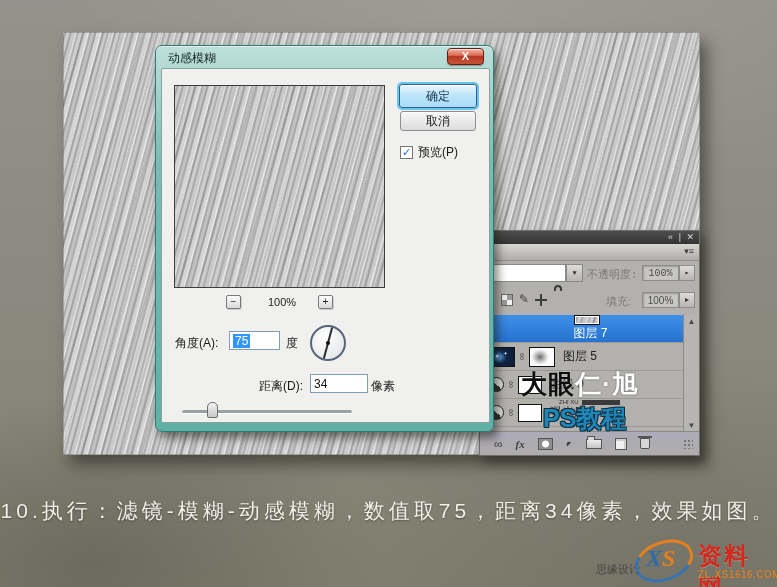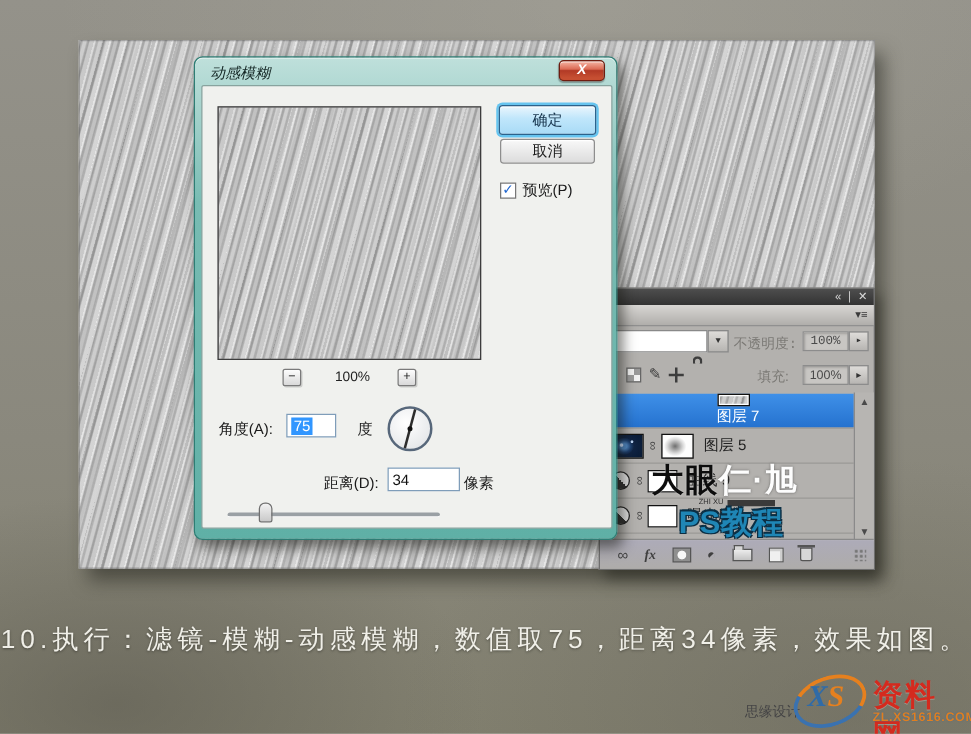--- a/index.html
+++ b/index.html
@@ -14,21 +14,21 @@
   .rain{background-color:#bdbdbd;background-image:
       repeating-linear-gradient(105deg, rgba(255,255,255,.50) 0 1px, rgba(145,145,145,.45) 2px 3px, rgba(208,208,208,.40) 4px 6px, rgba(118,118,118,.35) 7px 8px, rgba(222,222,222,.45) 9px 12px),
       repeating-linear-gradient(106deg, rgba(88,88,88,.22) 0 2px, rgba(236,236,236,.30) 3px 7px, rgba(168,168,168,.25) 8px 13px, rgba(248,248,248,.28) 14px 19px);}
   #canvas{position:absolute;left:63px;top:32px;width:637px;height:423px;
     box-shadow:7px 10px 14px rgba(35,35,28,.55), inset 0 0 0 1px rgba(90,90,90,.4);}
   
   #dialog{position:absolute;left:155px;top:45px;width:339px;height:387px;box-sizing:border-box;
     background:linear-gradient(#bfe0db,#79bcb3 30%,#5fb0a6);border:1px solid #2e7d74;border-radius:7px;
     padding:22px 5px 10px 5px;z-index:20;
     box-shadow:4px 6px 10px rgba(25,25,20,.55), inset 0 1px 0 rgba(255,255,255,.55);}
-  .dlg-titlebar{position:absolute;left:0;top:0;right:0;height:38px;font-style:italic;}
+  .dlg-titlebar{position:absolute;left:0;top:0;right:0;height:38px;}
   .dlg-title{position:absolute;left:12px;top:4px;font-size:12px;color:#142624;}
   .dlg-close{position:absolute;top:2px;right:9px;width:37px;height:17px;box-sizing:border-box;
     background:linear-gradient(#f0a896 8%,#dc6b55 42%,#b23a26 50%,#c64f32 88%);
     border:1px solid #6e1c10;border-radius:4px;color:#fff;font-weight:bold;font-size:11px;
     text-align:center;line-height:15px;box-shadow:inset 0 1px 0 rgba(255,255,255,.65),0 1px 1px rgba(0,0,0,.3);cursor:pointer;}
   .dlg-body{position:relative;width:329px;height:355px;box-sizing:border-box;background:#f0f1ee;
     border:1px solid #88a39e;border-radius:2px;}
   .preview-frame{position:absolute;left:12px;top:16px;width:209px;height:201px;border:1px solid #3d3d3d;}
   .zoom-btn{position:absolute;width:15px;height:14px;box-sizing:border-box;border:1px solid #7a7a7a;
     background:linear-gradient(#fdfdfd,#d9d9d9);font-size:10px;line-height:11px;text-align:center;color:#222;
@@ -217,21 +217,21 @@
       <span class="dlg-close">X</span>
     </div>
     <div class="dlg-body">
       <div class="preview-frame rain"></div>
 
       <span class="zoom-btn" style="left:64px;top:226px;">−</span>
       <span class="zoom-level">100%</span>
       <span class="zoom-btn" style="left:156px;top:226px;">+</span>
 
       <span class="fld-label" style="left:13px;top:266px;">角度(A):</span>
-      <div class="txt-input" style="left:67px;top:262px;width:40px;"><span class="sel-text">75</span></div>
+      <div class="txt-input" style="left:67px;top:262px;width:51px;"><span class="sel-text">75</span></div>
       <span class="fld-label" style="left:124px;top:266px;">度</span>
 
       <div class="dial">
         <span class="dial-needle" style="transform: rotate(15deg);"></span>
         <span class="dial-dot"></span>
       </div>
 
       <span class="fld-label" style="left:97px;top:309px;">距离(D):</span>
       <div class="txt-input" style="left:148px;top:305px;width:58px;"><span>34</span></div>
       <span class="fld-label" style="left:209px;top:309px;">像素</span>

